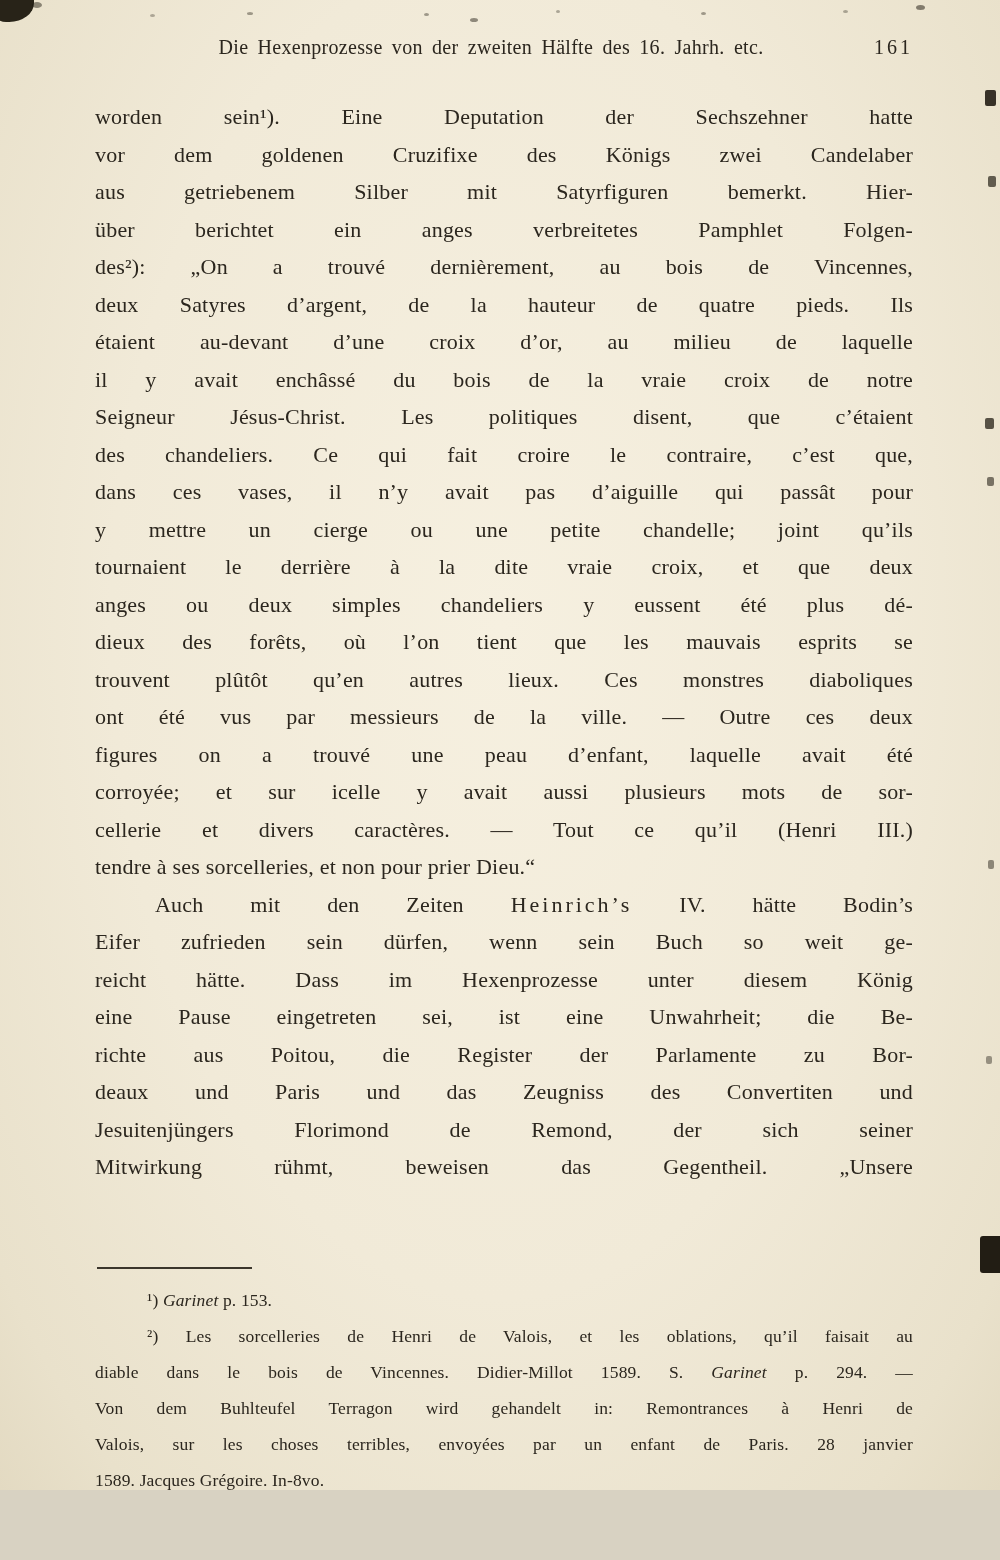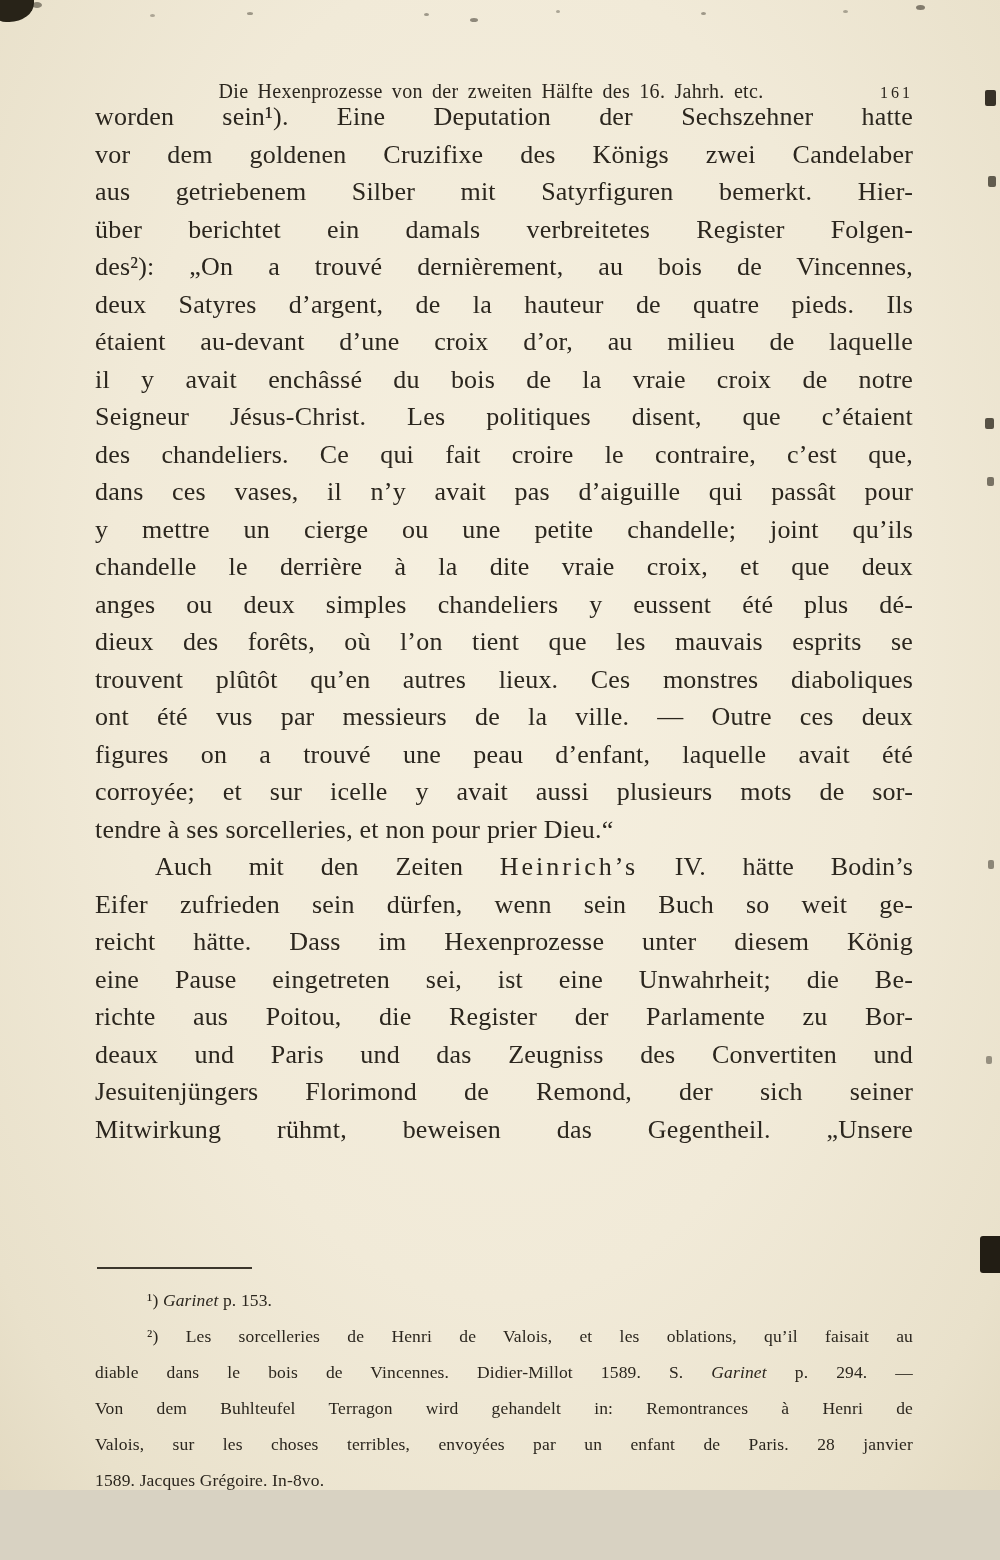--- a/index.html
+++ b/index.html
@@ -19,26 +19,26 @@
   }
   .header {
     position: absolute;
     top: 36px; left: 95px; width: 818px;
     display: flex; align-items: baseline;
     font-size: 20px;
     word-spacing: 4px;
     letter-spacing: 0.3px;
   }
   .header .title { flex: 1; text-align: center; padding-left: 46px; }
-  .header .pagenum { width: 72px; text-align: right; letter-spacing: 3px; font-size: 16px; margin-top: 48px; }
+  .header .pagenum { width: 72px; text-align: right; letter-spacing: 3px; font-size: 20px; }
 
   .body-text {
     position: absolute;
     top: 98px; left: 95px; width: 818px;
-    font-size: 26px;
+    font-size: 22px;
     line-height: 37.5px;
     letter-spacing: 0.2px;
   }
   .line {
     text-align: justify;
     text-align-last: justify;
   }
   .line.left { text-align-last: left; }
   .body-text .line.indent { text-indent: 60px; }
   .italic { font-style: italic; }
@@ -95,36 +95,37 @@
 
   <div class="header">
     <span class="title">Die Hexenprozesse von der zweiten Hälfte des 16. Jahrh. etc.</span>
     <span class="pagenum">161</span>
   </div>
 
   <div class="body-text">
       <div class="line"><span>worden sein¹).  Eine Deputation der Sechszehner hatte</span></div>
       <div class="line"><span>vor dem goldenen Cruzifixe des Königs zwei Candelaber</span></div>
       <div class="line"><span>aus getriebenem Silber mit Satyrfiguren bemerkt.  Hier-</span></div>
-      <div class="line"><span>über berichtet ein damals verbreitetes Register Folgen-</span></div>
+      <div class="line"><span>über berichtet ein anges verbreitetes Pamphlet Folgen-</span></div>
       <div class="line"><span>des²): „On a trouvé dernièrement, au bois de Vincennes,</span></div>
       <div class="line"><span>deux Satyres d’argent, de la hauteur de quatre pieds.  Ils</span></div>
       <div class="line"><span>étaient au-devant d’une croix d’or, au milieu de laquelle</span></div>
       <div class="line"><span>il y avait enchâssé du bois de la vraie croix de notre</span></div>
       <div class="line"><span>Seigneur Jésus-Christ.  Les politiques disent, que c’étaient</span></div>
       <div class="line"><span>des chandeliers.  Ce qui fait croire le contraire, c’est que,</span></div>
       <div class="line"><span>dans ces vases, il n’y avait pas d’aiguille qui passât pour</span></div>
       <div class="line"><span>y mettre un cierge ou une petite chandelle; joint qu’ils</span></div>
-      <div class="line"><span>chandelle le derrière à la dite vraie croix, et que deux</span></div>
+      <div class="line"><span>tournaient le derrière à la dite vraie croix, et que deux</span></div>
       <div class="line"><span>anges ou deux simples chandeliers y eussent été plus dé-</span></div>
       <div class="line"><span>dieux des forêts, où l’on tient que les mauvais esprits se</span></div>
       <div class="line"><span>trouvent plûtôt qu’en autres lieux.  Ces monstres diaboliques</span></div>
       <div class="line"><span>ont été vus par messieurs de la ville. — Outre ces deux</span></div>
       <div class="line"><span>figures on a trouvé une peau d’enfant, laquelle avait été</span></div>
       <div class="line"><span>corroyée; et sur icelle y avait aussi plusieurs mots de sor-</span></div>
+      <div class="line"><span>cellerie et divers caractères. — Tout ce qu’il (Henri III.)</span></div>
       <div class="line left"><span>tendre à ses sorcelleries, et non pour prier Dieu.“</span></div>
       <div class="line indent"><span>Auch mit den Zeiten </span><span class="spaced">Heinrich’s</span><span> IV. hätte Bodin’s</span></div>
       <div class="line"><span>Eifer zufrieden sein dürfen, wenn sein Buch so weit ge-</span></div>
       <div class="line"><span>reicht hätte.  Dass im Hexenprozesse unter diesem König</span></div>
       <div class="line"><span>eine Pause eingetreten sei, ist eine Unwahrheit; die Be-</span></div>
       <div class="line"><span>richte aus Poitou, die Register der Parlamente zu Bor-</span></div>
       <div class="line"><span>deaux und Paris und das Zeugniss des Convertiten und</span></div>
       <div class="line"><span>Jesuitenjüngers Florimond de Remond, der sich seiner</span></div>
       <div class="line"><span>Mitwirkung rühmt, beweisen das Gegentheil.  „Unsere</span></div>
     </div>

